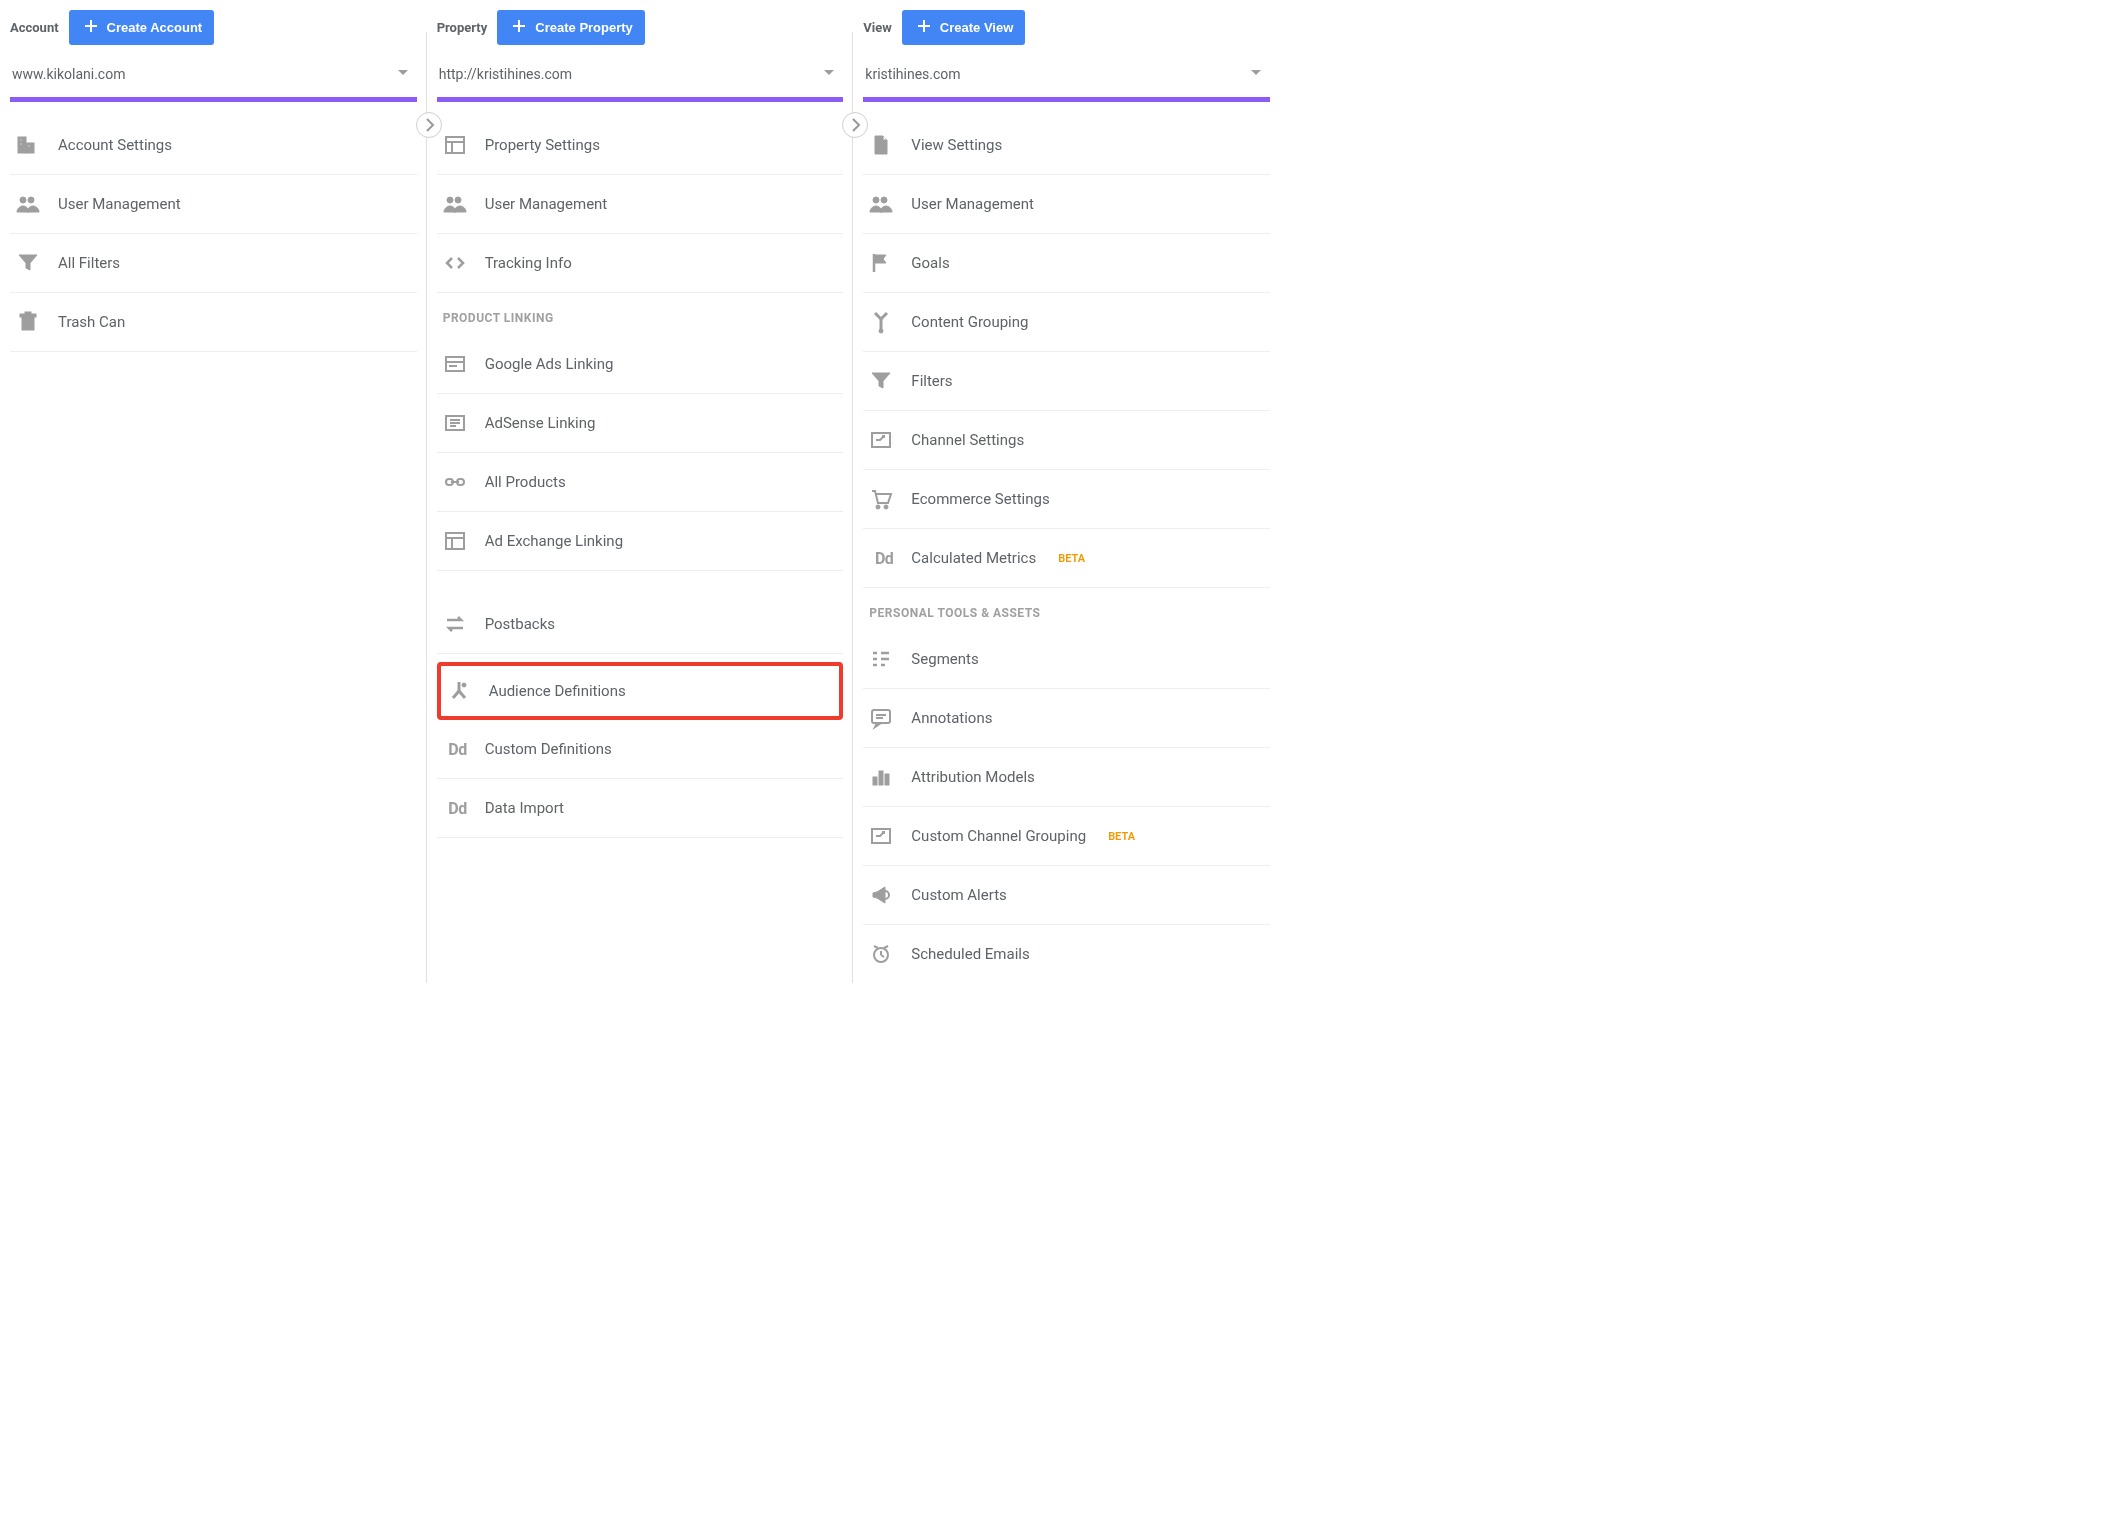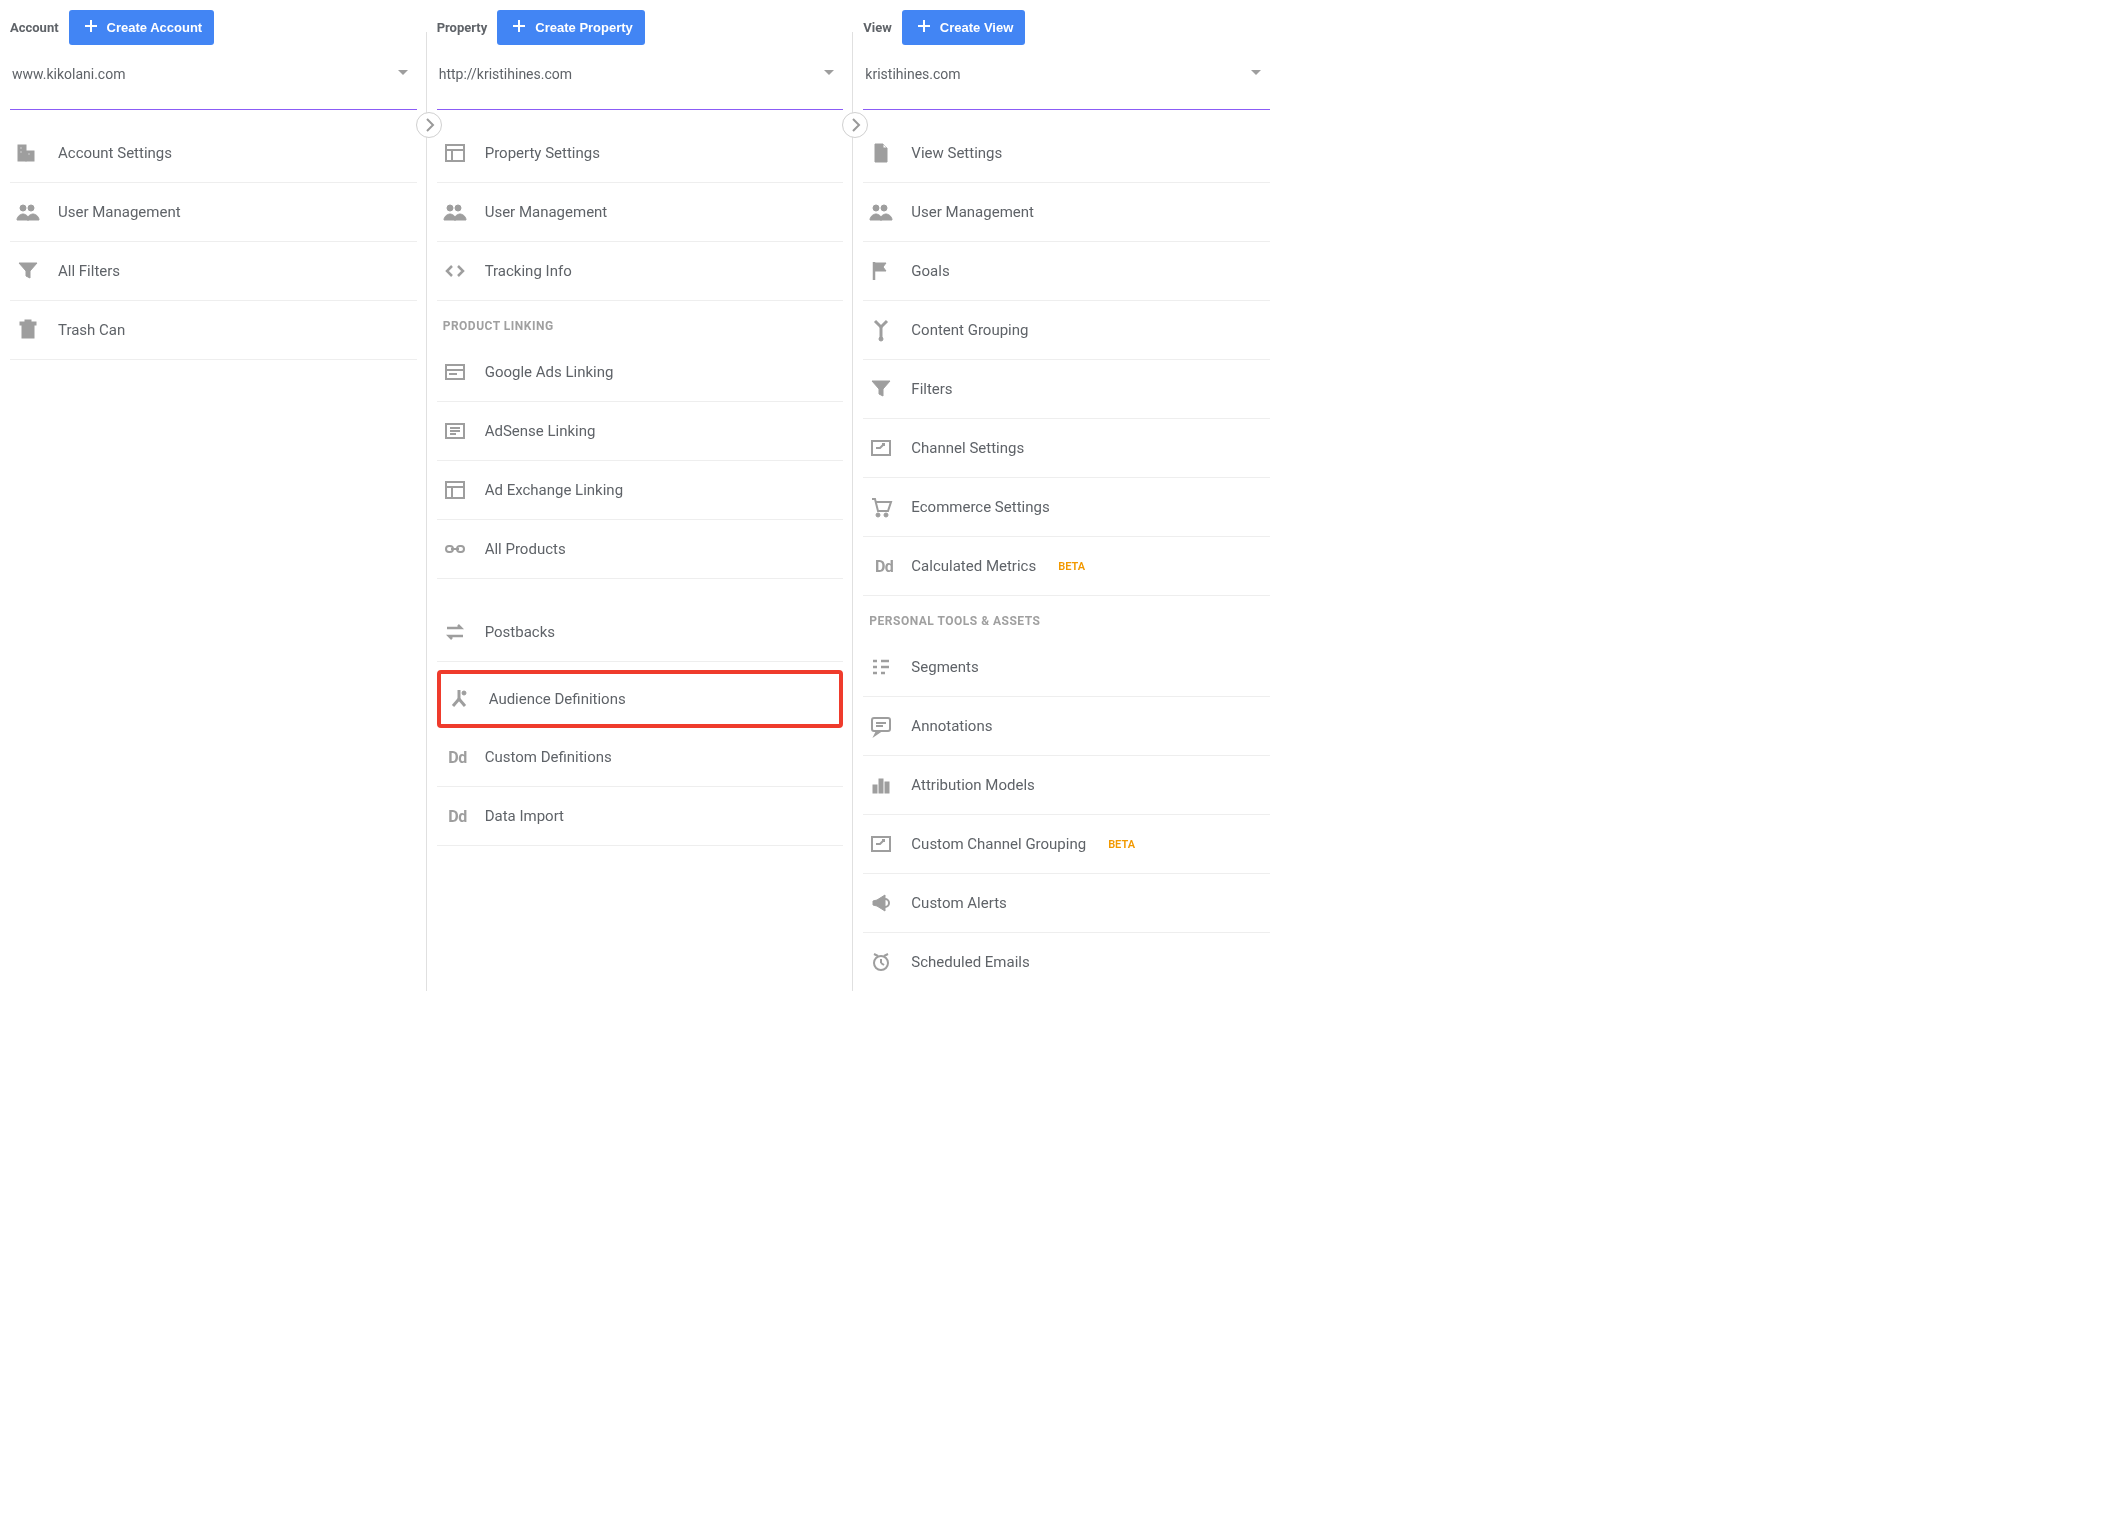--- a/index.html
+++ b/index.html
@@ -9,21 +9,21 @@
   .vsep{width:1px;background:#e0e0e0;position:absolute;top:32px;bottom:0;}
   .col.account .vsep{right:0;}
   .col.property .vsep{right:0;}
   .arrow-bubble{position:absolute;right:-15px;top:112px;width:26px;height:26px;border:1px solid #d0d0d0;border-radius:50%;background:#fff;display:flex;align-items:center;justify-content:center;z-index:2}
   .arrow-bubble svg{stroke:#999;}
 
   .col-head{display:flex;align-items:center;gap:10px;margin-bottom:6px;}
   .col-title{font-size:13px;color:#5f6368;font-weight:700;}
   .btn{display:inline-flex;align-items:center;gap:6px;background:#4285f4;color:#fff;font-weight:600;font-size:13px;border:none;padding:6px 12px;border-radius:3px;cursor:pointer;}
   .btn svg{stroke:#fff;}
-  .selector{display:flex;align-items:center;justify-content:space-between;border-bottom:1px solid #8b5cf6;padding:11px 4px 23px 2px;cursor:pointer;}
+  .selector{display:flex;align-items:center;justify-content:space-between;border-bottom:5px solid #8b5cf6;padding:11px 4px 11px 2px;cursor:pointer;}
   .selector .name{font-size:14px;color:#5f6368;}
   .selector .caret svg{fill:#9e9e9e;}
   .section-hdr{font-size:12px;font-weight:700;color:#a0a0a0;padding:18px 6px 10px 6px;letter-spacing:0.5px;}
   .item{display:flex;align-items:center;gap:18px;padding:18px 6px 18px 6px;border-bottom:1px solid #eee;cursor:pointer;}
   .item .iconwrap{width:24px;height:22px;display:flex;align-items:center;justify-content:flex-end;flex-shrink:0;}
   .item .iconwrap svg{fill:#9e9e9e;stroke:#9e9e9e;}
   .item .label{font-size:15px;color:#5f6368;}
   .item.spacer-top{margin-top:24px;}
   .item.highlight{border:4px solid #ef3b2c;border-radius:4px;padding:14px 2px 14px 6px;margin-top:8px;}
   .dd-text{font-size:16px;font-weight:700;color:#9e9e9e;letter-spacing:-0.5px;}
@@ -281,32 +281,32 @@
           <span class="iconwrap">
             <svg width="24" height="24" viewBox="0 0 24 24">
               <use href="#i-todo"></use>
             </svg>
           </span>
           <span class="label">AdSense Linking</span>
         </div>
         <div class="item">
           <span class="iconwrap">
             <svg width="24" height="24" viewBox="0 0 24 24">
+              <use href="#i-link"></use>
+            </svg>
+          </span>
+          <span class="label">All Products</span>
+        </div>
+        <div class="item">
+          <span class="iconwrap">
+            <svg width="24" height="24" viewBox="0 0 24 24">
               <use href="#i-layout"></use>
             </svg>
           </span>
           <span class="label">Ad Exchange Linking</span>
-        </div>
-        <div class="item">
-          <span class="iconwrap">
-            <svg width="24" height="24" viewBox="0 0 24 24">
-              <use href="#i-link"></use>
-            </svg>
-          </span>
-          <span class="label">All Products</span>
         </div>
       </div>
     <div id="property-extra">
         <div class="item spacer-top">
           <span class="iconwrap">
             <svg width="24" height="24" viewBox="0 0 24 24">
               <use href="#i-swap"></use>
             </svg>
           </span>
           <span class="label">Postbacks</span>

